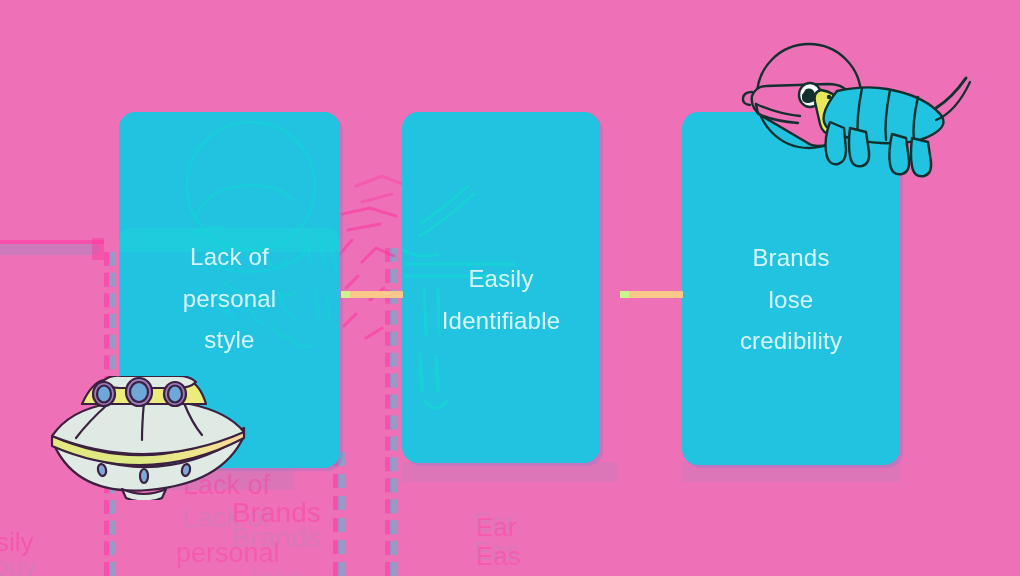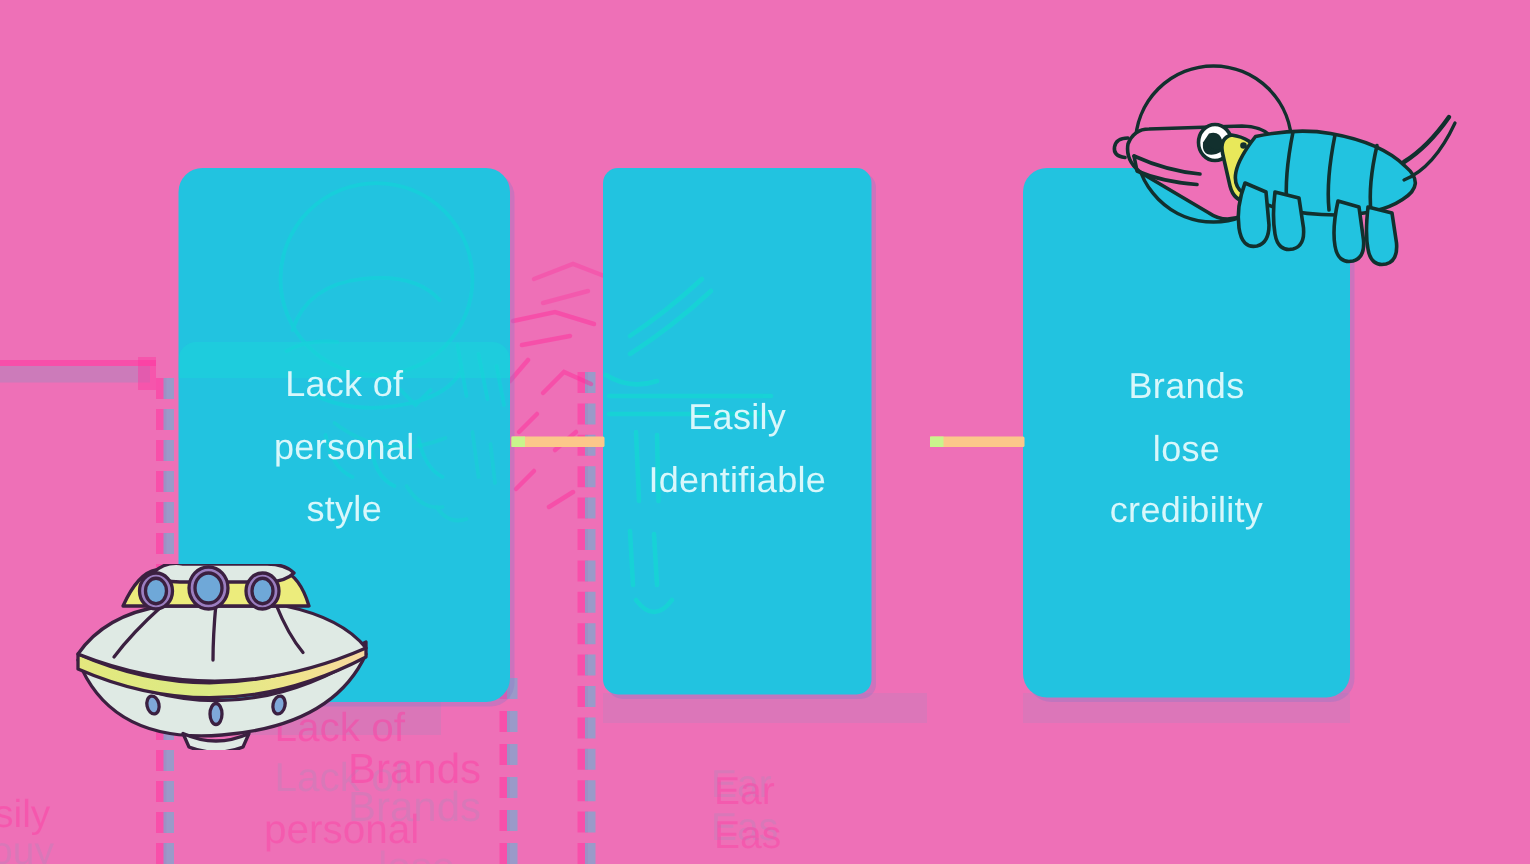--- a/index.html
+++ b/index.html
@@ -187,21 +187,21 @@
         <path d="M96 36 l4 30"></path>
         <path d="M108 44 l3 26"></path>
       </g>
     </svg>
 
     <div class="card-label" style="top:124px;">Lack of
 personal
 style</div>
   </div>
 
-  <div class="card" style="left:402px;top:112px;width:179px;height:351px;border-radius:10px;">
+  <div class="card" style="left:402px;top:112px;width:198px;height:351px;">
     <svg class="card-ghost" style="left:0px;top:60px;width:130px;height:260px;opacity:.55;" viewBox="0 0 130 260">
       <g stroke="#0fe0cf" stroke-width="3" fill="none" stroke-linecap="round">
         <path d="M66 14 q-24 22 -48 38"></path>
         <path d="M72 22 q-26 24 -54 42"></path>
         <path d="M2 78 q16 10 34 4"></path>
         <path d="M4 92 h108"></path>
         <path d="M4 104 h106"></path>
         <path d="M22 116 l2 46"></path>
         <path d="M36 118 l1 44"></path>
         <path d="M18 182 l2 36"></path>

